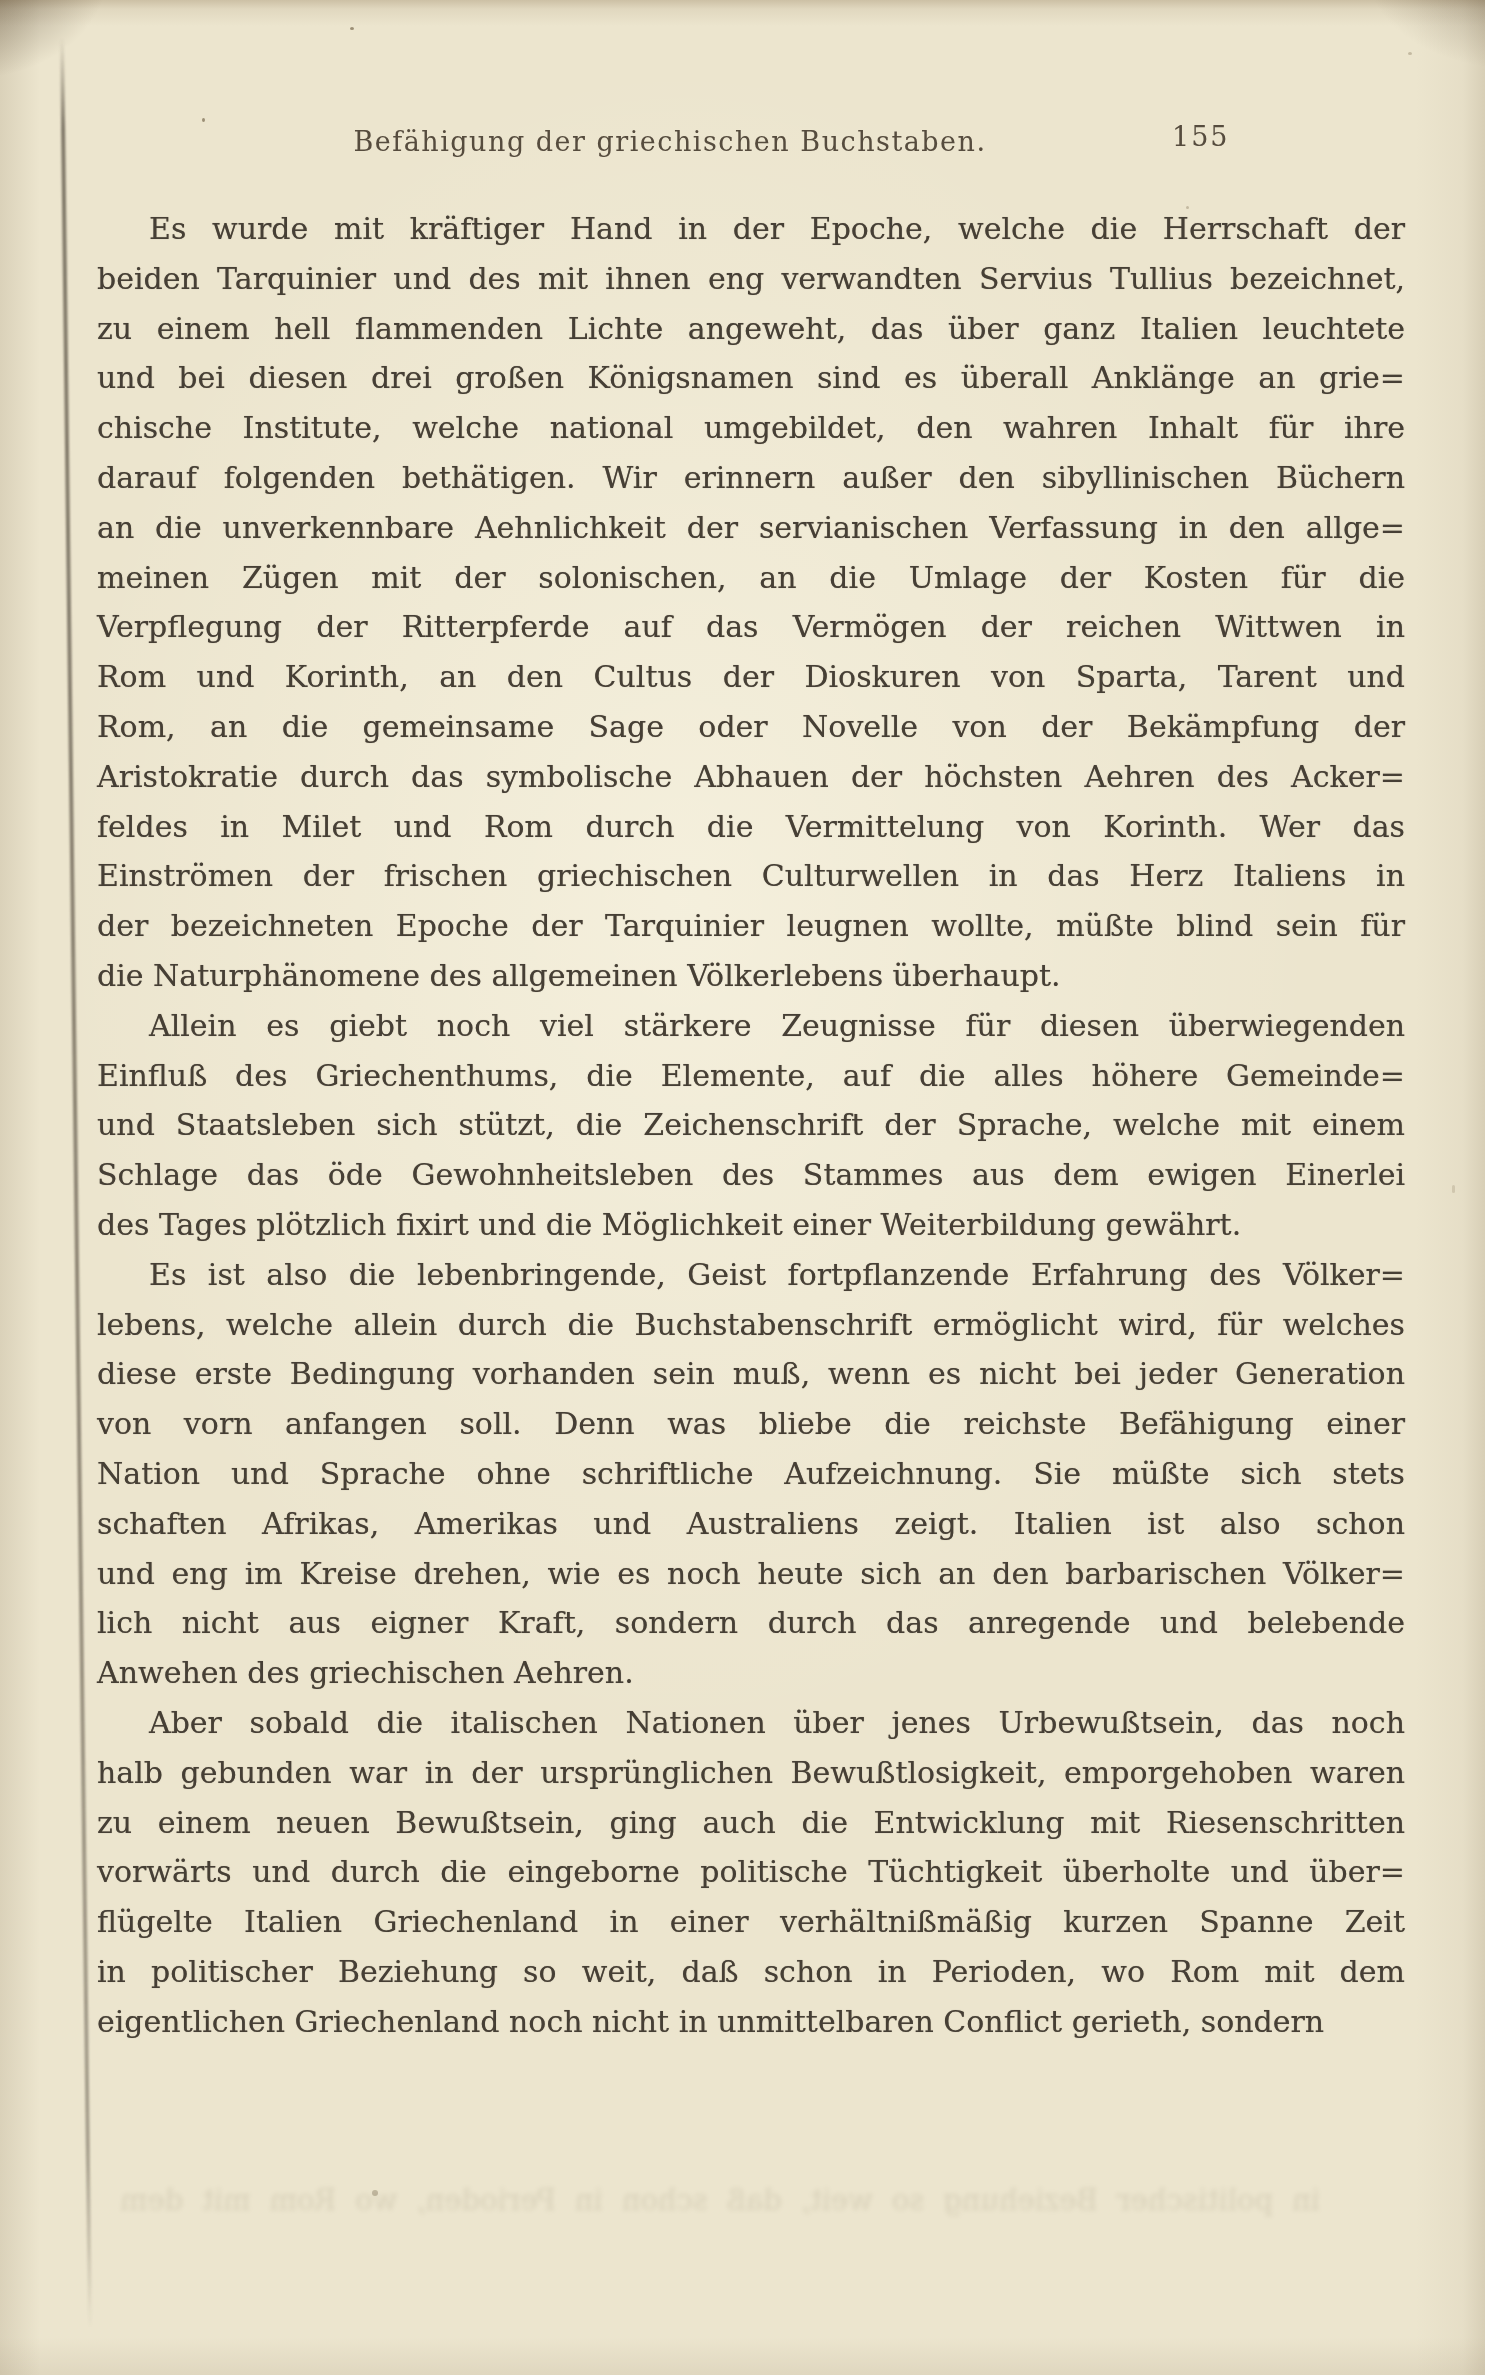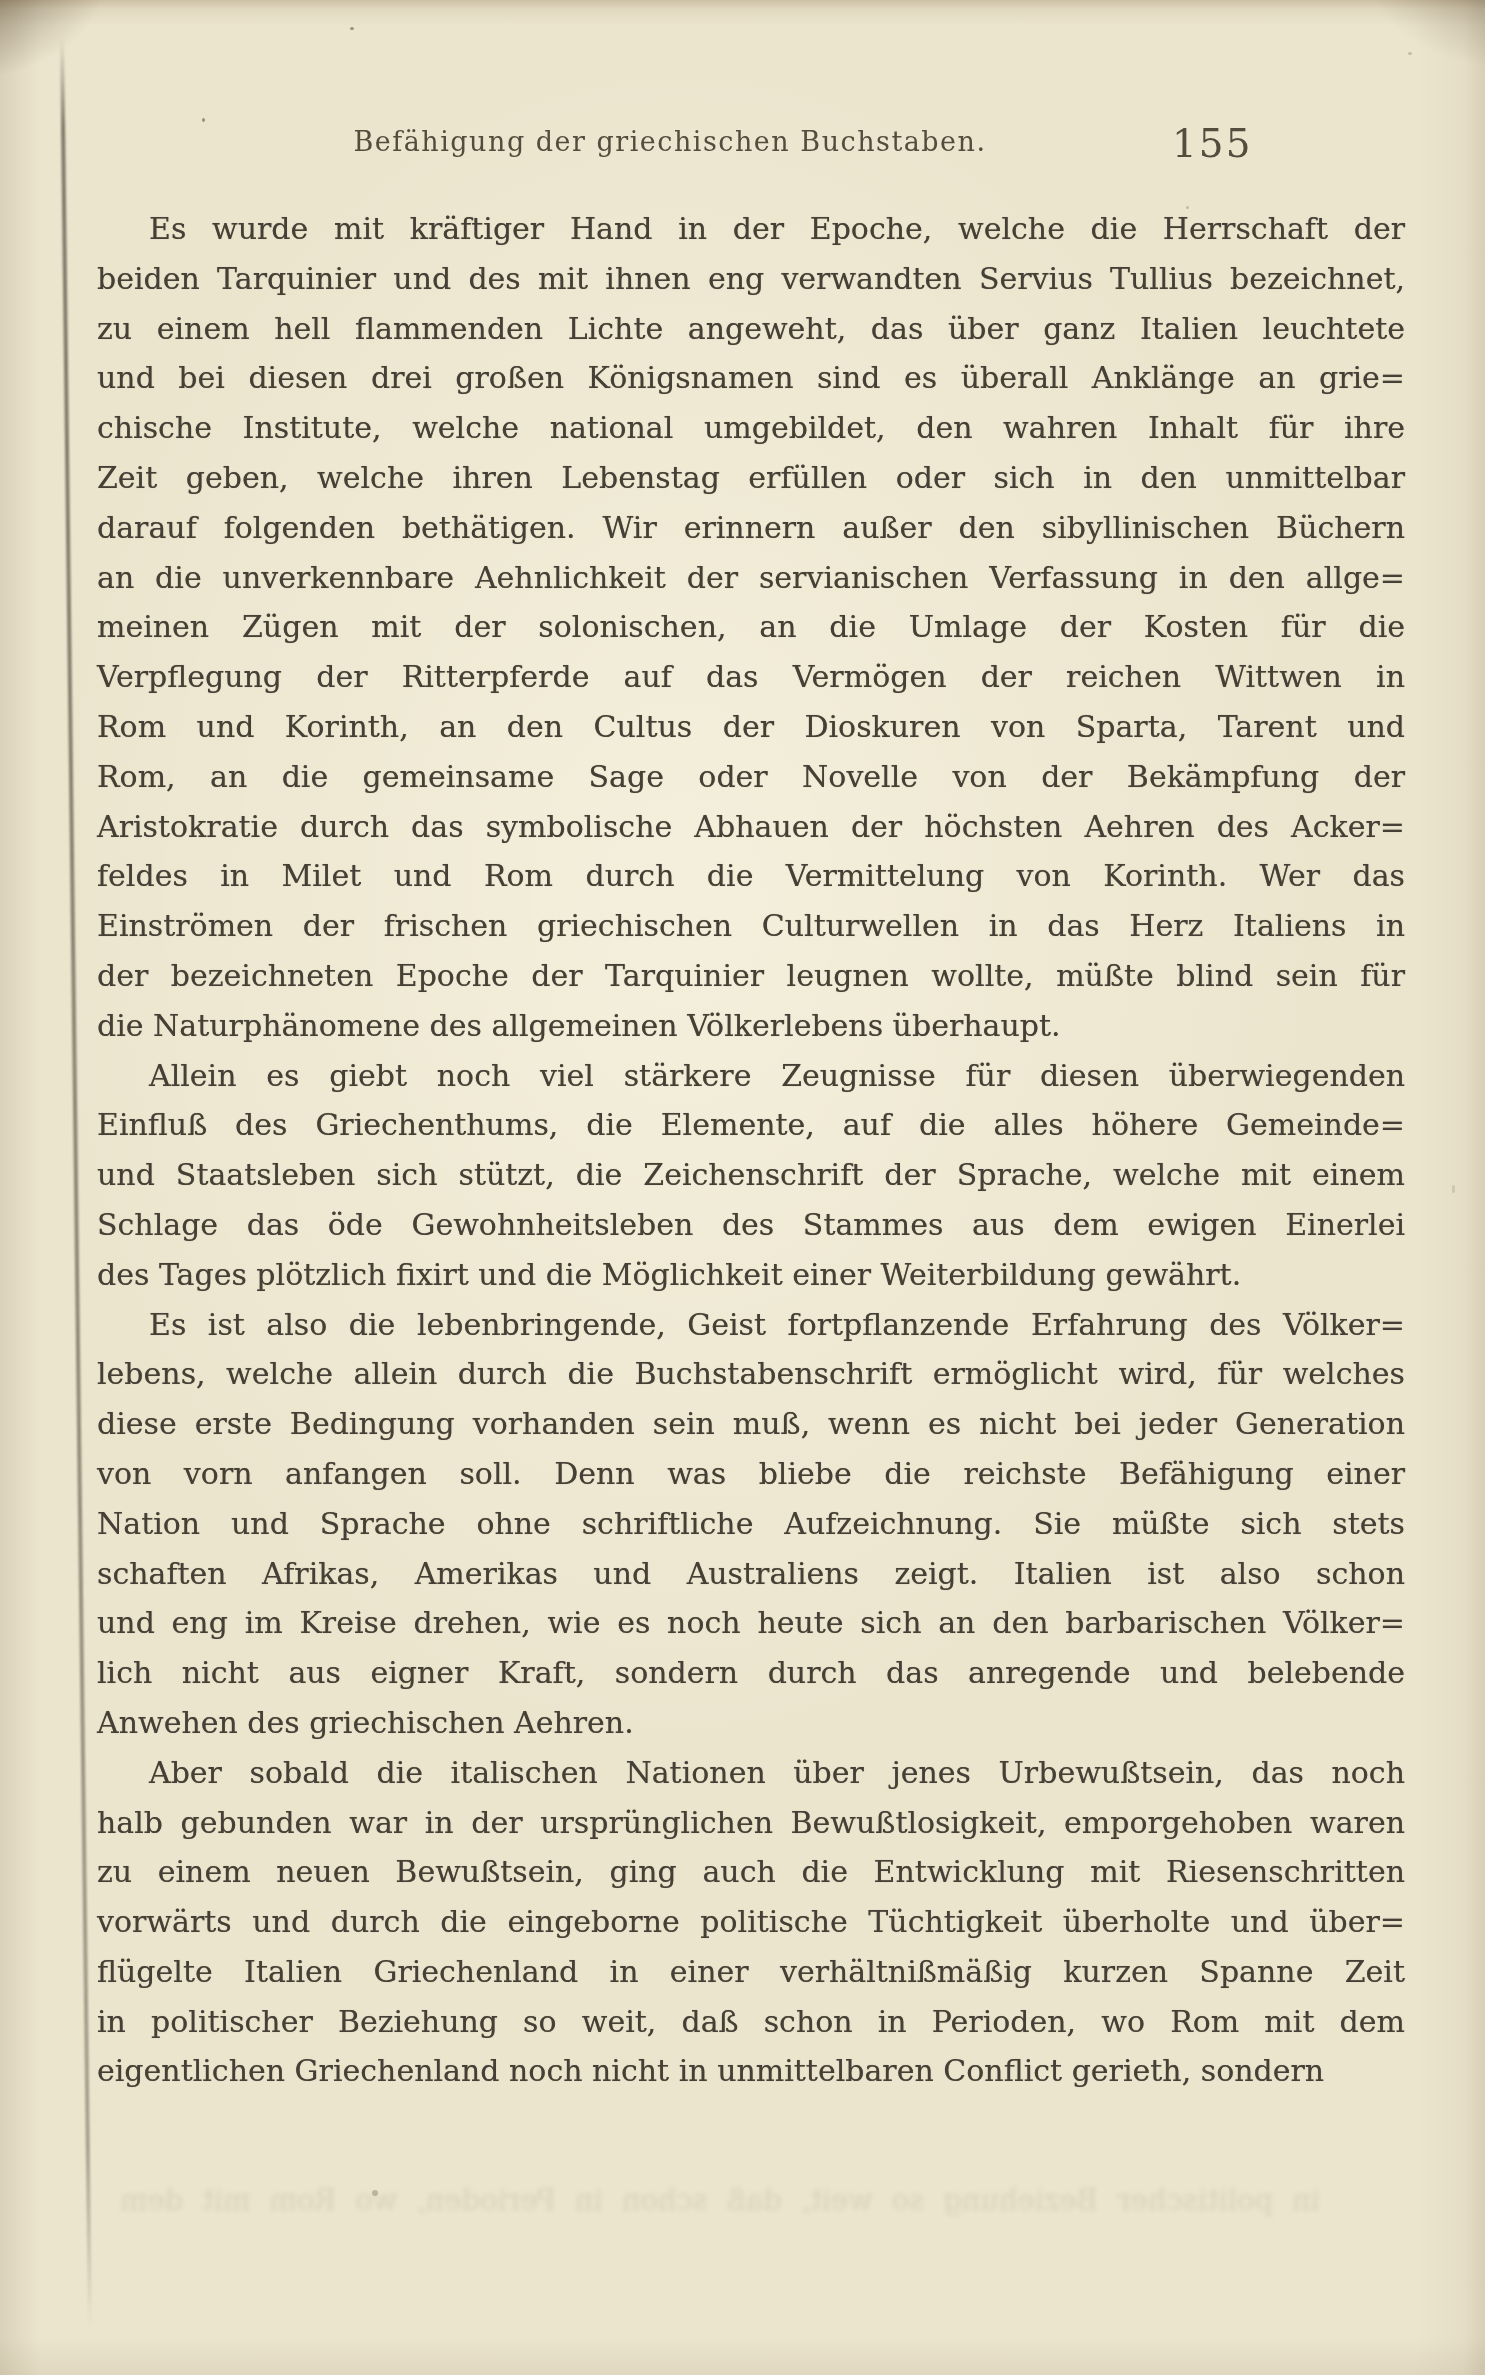--- a/index.html
+++ b/index.html
@@ -37,21 +37,21 @@
   .s5{left:372px;top:2190px;width:6px;height:6px;opacity:.55;}
   .s6{left:1452px;top:1185px;width:3px;height:8px;opacity:.3;border-radius:2px;}
 
   .running-header{
     position:absolute;left:95px;top:126px;width:1150px;
     text-align:center;font-size:27px;letter-spacing:1.5px;
     color:var(--ink-light,#564c3e);
   }
   .page-number{
     position:absolute;left:1172px;top:121px;
-    font-size:39px;letter-spacing:2px;color:var(--ink-light,#564c3e);
+    font-size:27px;letter-spacing:2px;color:var(--ink-light,#564c3e);
   }
   .text-block{
     position:absolute;left:97px;top:204px;width:1308px;
     font-size:30px;color:var(--ink,#463f35);
     text-shadow:0 0 0.7px rgba(62,52,40,.55);
   }
   .paragraph{margin:0;}
   .line{
     line-height:49.8px;
     text-align:justify;text-align-last:justify;
@@ -84,21 +84,20 @@
 <div class="running-header">Befähigung der griechischen Buchstaben.</div>
 <div class="page-number">155</div>
 
 <div class="text-block">
     <div class="paragraph">
       <div class="line indent">Es wurde mit kräftiger Hand in der Epoche, welche die Herrschaft der</div>
       <div class="line">beiden Tarquinier und des mit ihnen eng verwandten Servius Tullius bezeichnet,</div>
       <div class="line">zu einem hell flammenden Lichte angeweht, das über ganz Italien leuchtete</div>
       <div class="line">und bei diesen drei großen Königsnamen sind es überall Anklänge an grie=</div>
       <div class="line">chische Institute, welche national umgebildet, den wahren Inhalt für ihre</div>
-      <div class="line">Zeit geben, welche ihren Lebenstag erfüllen oder sich in den unmittelbar</div>
       <div class="line">darauf folgenden bethätigen. Wir erinnern außer den sibyllinischen Büchern</div>
       <div class="line">an die unverkennbare Aehnlichkeit der servianischen Verfassung in den allge=</div>
       <div class="line">meinen Zügen mit der solonischen, an die Umlage der Kosten für die</div>
       <div class="line">Verpflegung der Ritterpferde auf das Vermögen der reichen Wittwen in</div>
       <div class="line">Rom und Korinth, an den Cultus der Dioskuren von Sparta, Tarent und</div>
       <div class="line">Rom, an die gemeinsame Sage oder Novelle von der Bekämpfung der</div>
       <div class="line">Aristokratie durch das symbolische Abhauen der höchsten Aehren des Acker=</div>
       <div class="line">feldes in Milet und Rom durch die Vermittelung von Korinth. Wer das</div>
       <div class="line">Einströmen der frischen griechischen Culturwellen in das Herz Italiens in</div>
       <div class="line">der bezeichneten Epoche der Tarquinier leugnen wollte, müßte blind sein für</div>

